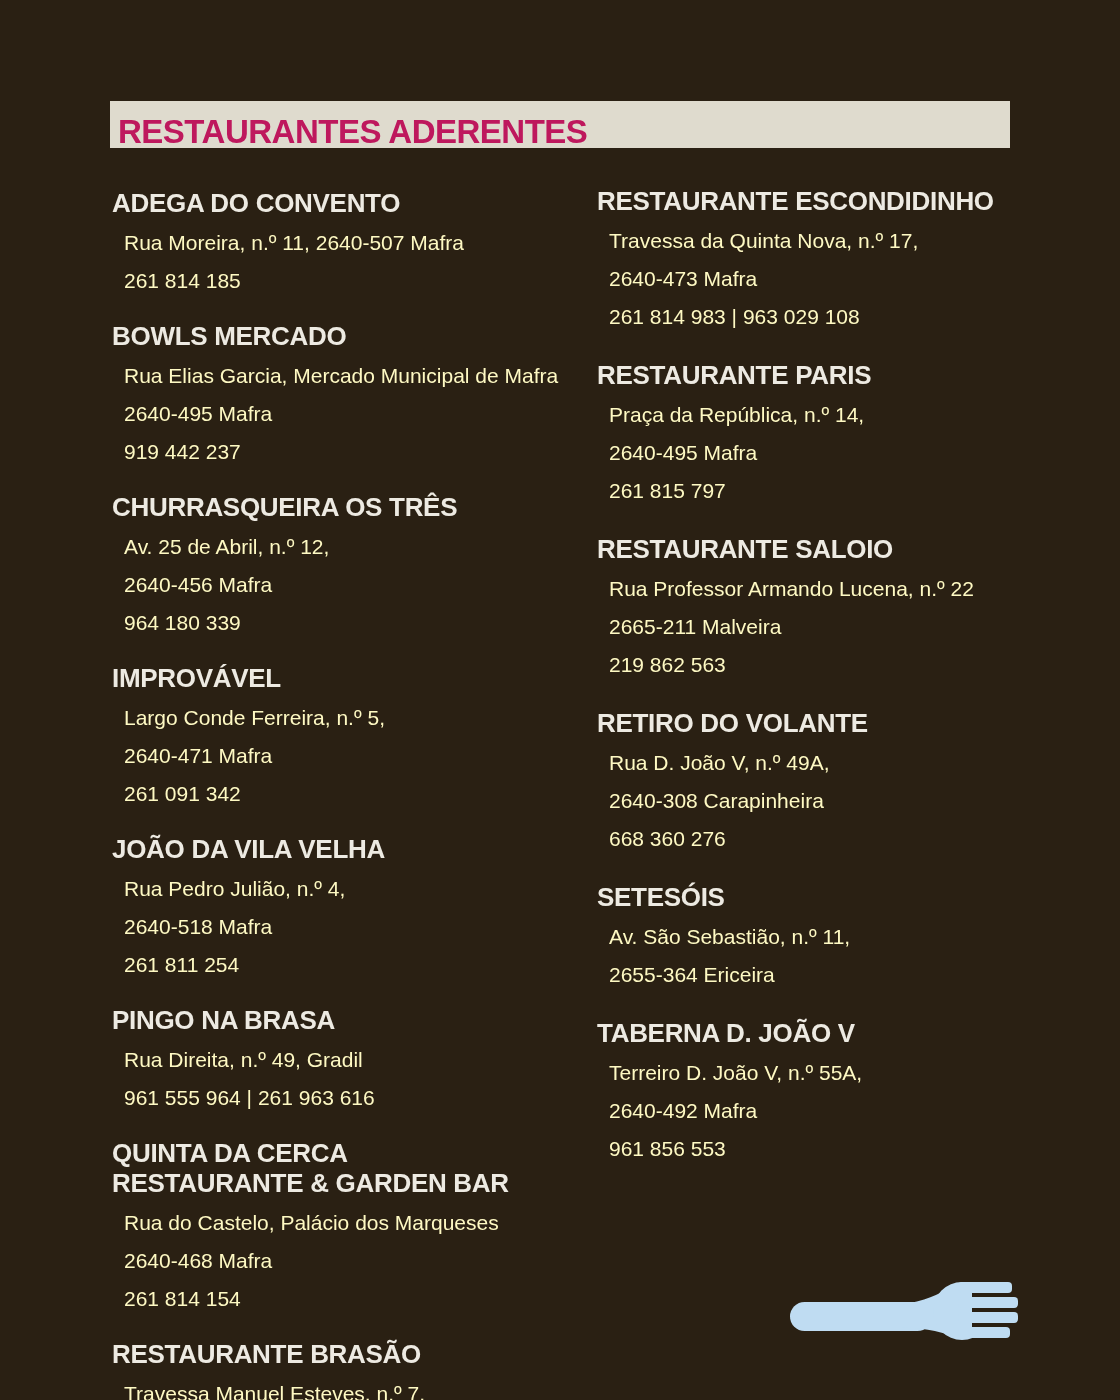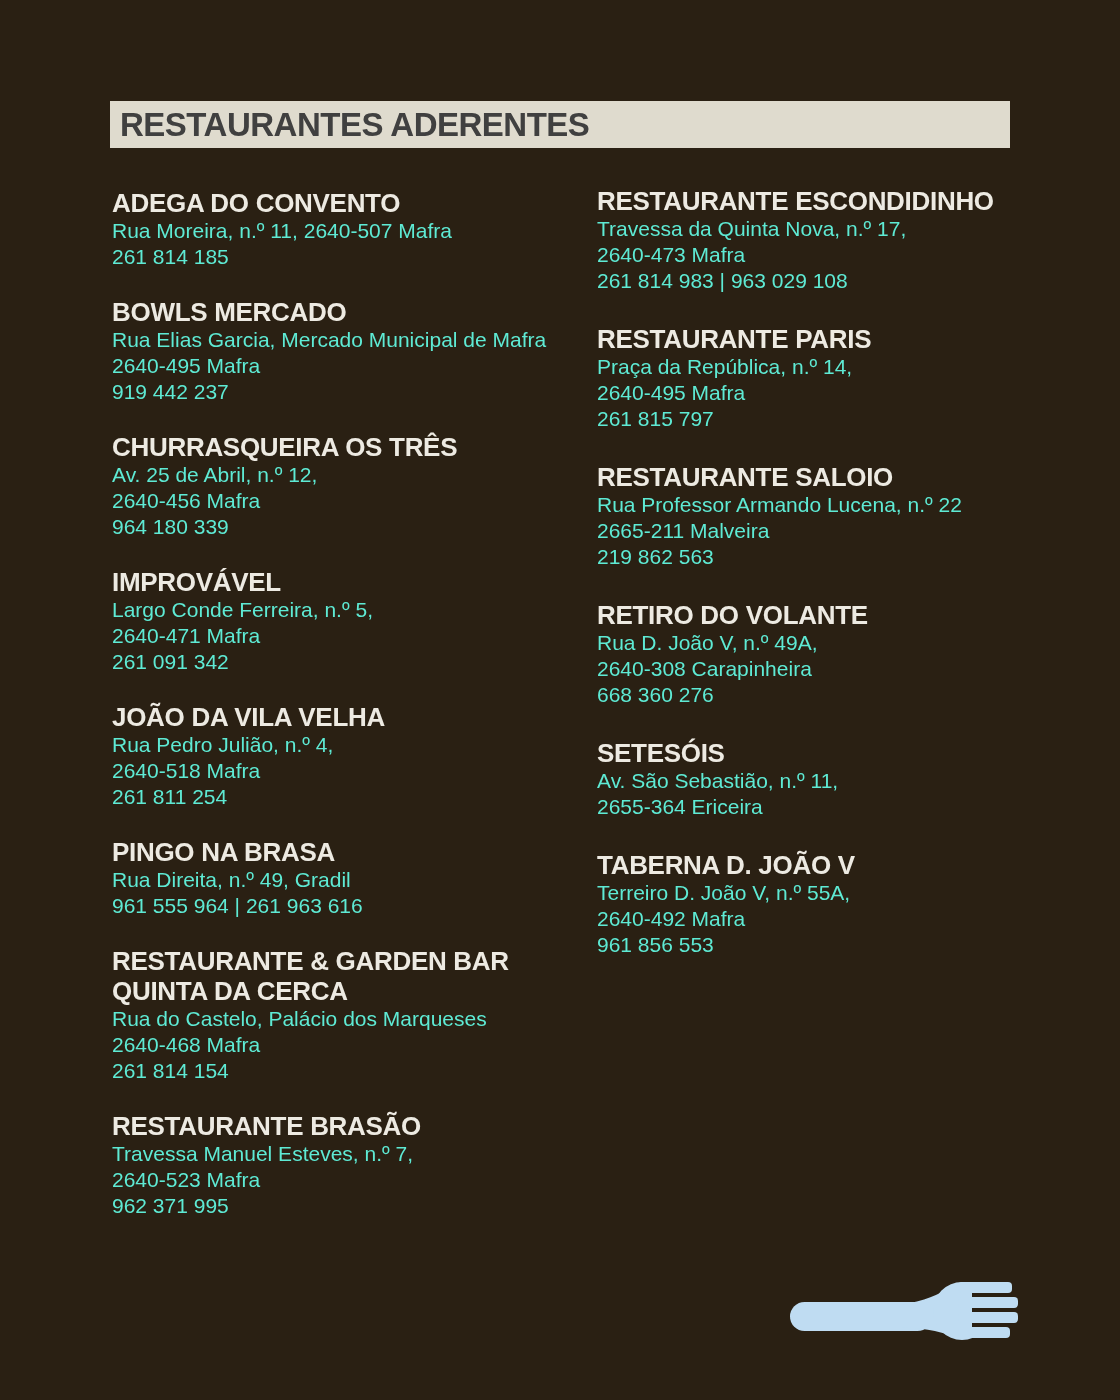--- a/index.html
+++ b/index.html
@@ -13,51 +13,50 @@
   }
   .banner {
     position: absolute;
     left: 110px;
     top: 101px;
     width: 900px;
     height: 47px;
     background: #DFDBCE;
   }
   .banner h1 {
-    margin: 1px;
-    padding-left: 9px;
+    margin: 8px;
     font-size: 33px;
     font-weight: 700;
     letter-spacing: -0.5px;
     line-height: 46px;
-    color: #404040;
+    color: #be185d;
   }
   .col {
     position: absolute;
     top: 188px;
   }
   .col-left  { left: 112px; width: 500px; }
   .col-right { left: 597px; top: 186px; width: 480px; }
   .entry { margin-bottom: 27px; }
   .col-right .entry { margin-bottom: 30px; }
   .rname {
     margin: 0;
     font-size: 26px;
     line-height: 30px;
     font-weight: 700;
     letter-spacing: -0.3px;
     color: #EDEAE2;
   }
   .rname .nl { display: block; }
   .dl {
-    margin: 0;
+    margin: 12px;
     font-size: 21px;
     line-height: 26px;
     font-weight: 400;
-    color: #5eead4;
+    color: #fef9c3;
   }
   .fork {
     position: absolute;
     left: 790px;
     top: 1281px;
     width: 230px;
     height: 63px;
   }
 </style>
 </head>
@@ -116,22 +115,22 @@
   <div class="entry">
     <h3 class="rname">
         <span class="nl">PINGO NA BRASA</span>
       </h3>
     <p class="dl">Rua Direita, n.º 49, Gradil</p>
     <p class="dl">961 555 964 | 261 963 616</p>
   </div>
 
   <div class="entry">
     <h3 class="rname">
+        <span class="nl">QUINTA DA CERCA</span>
         <span class="nl">RESTAURANTE &amp; GARDEN BAR</span>
-        <span class="nl">QUINTA DA CERCA</span>
       </h3>
     <p class="dl">Rua do Castelo, Palácio dos Marqueses</p>
     <p class="dl">2640-468 Mafra</p>
     <p class="dl">261 814 154</p>
   </div>
 
   <div class="entry">
     <h3 class="rname">
         <span class="nl">RESTAURANTE BRASÃO</span>
       </h3>

